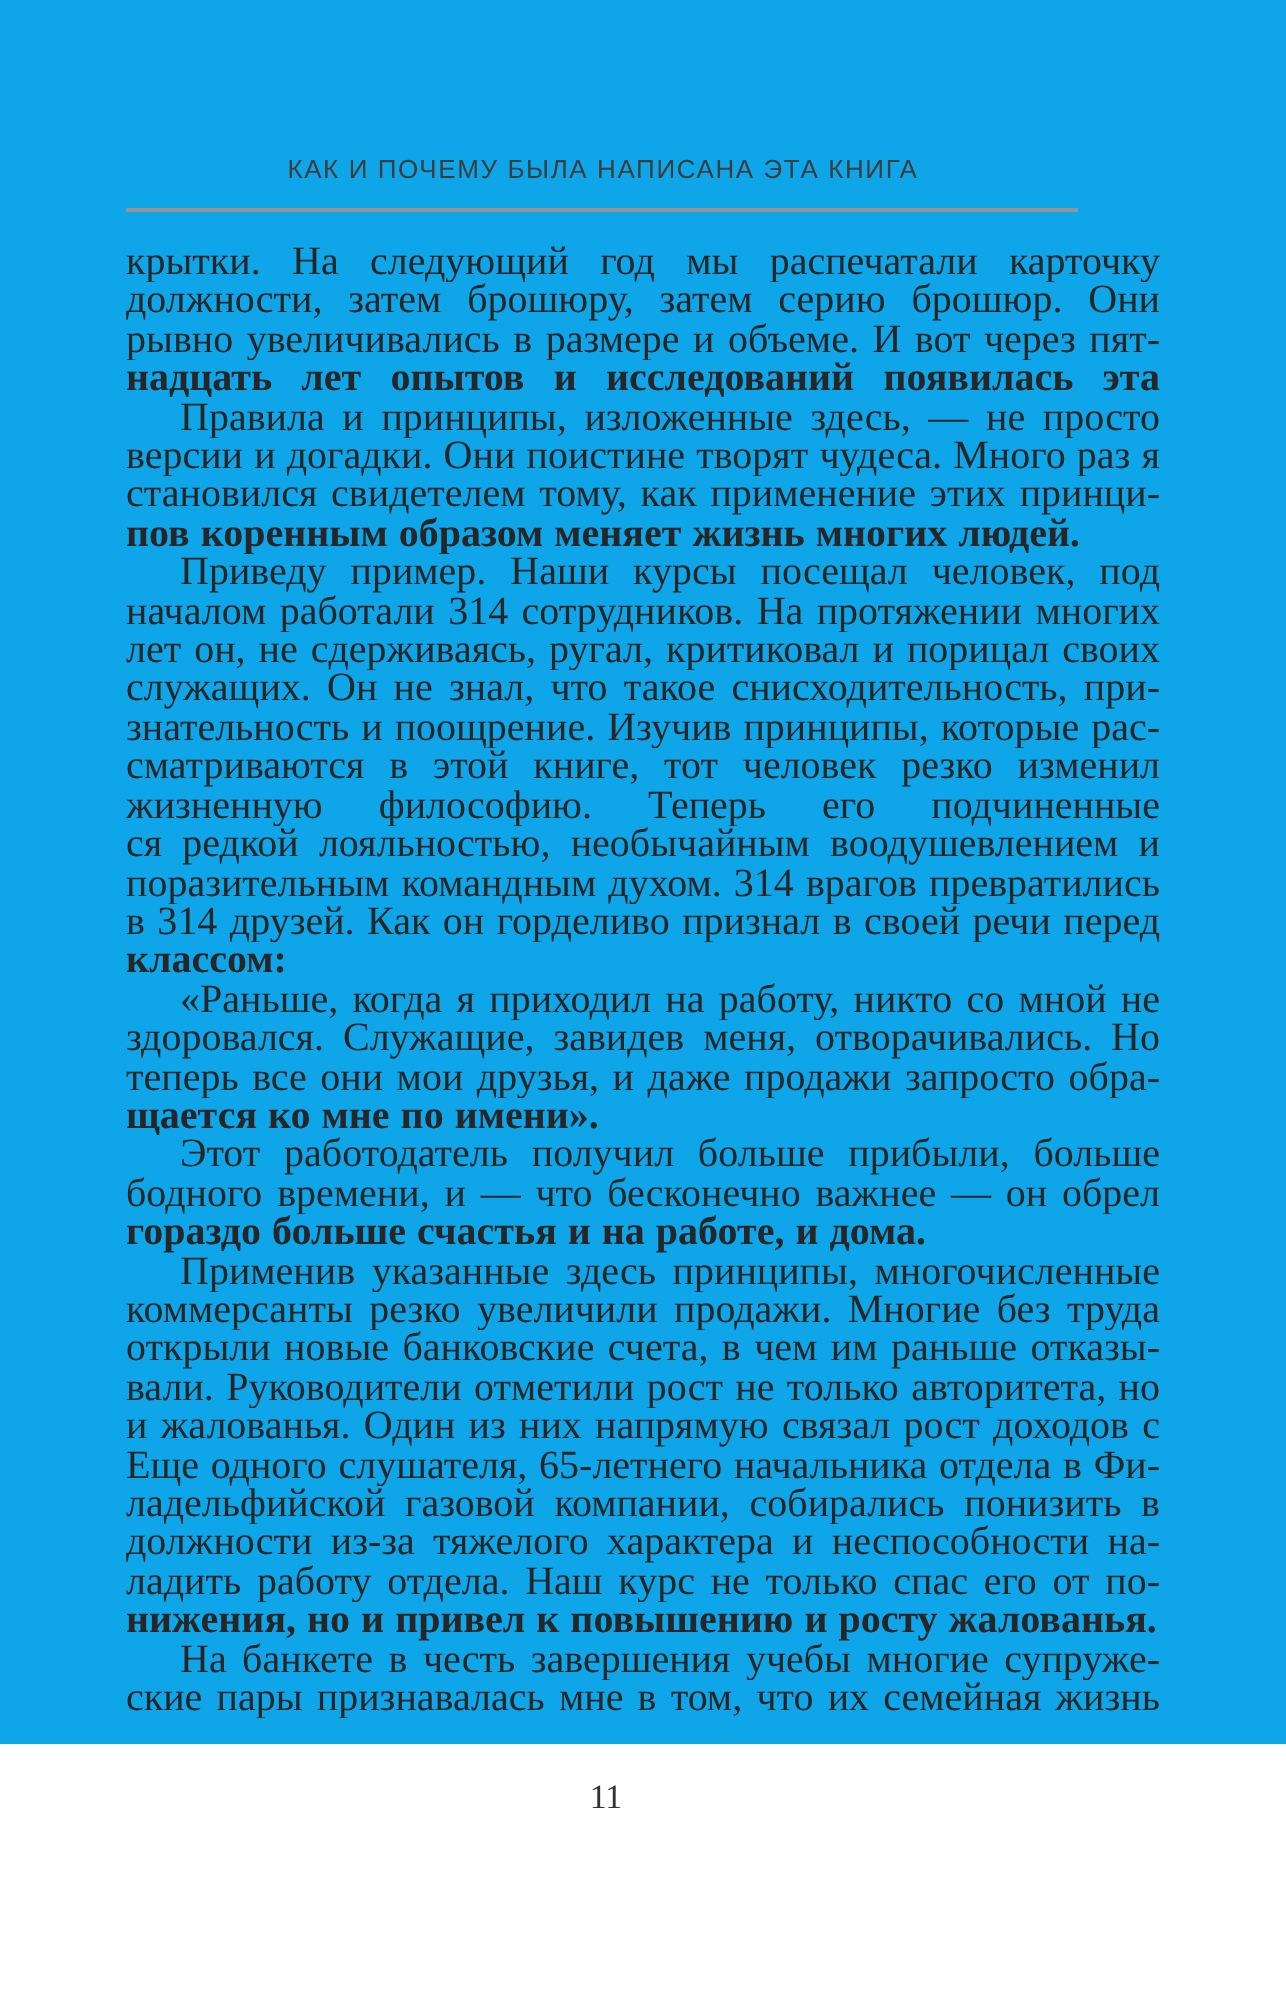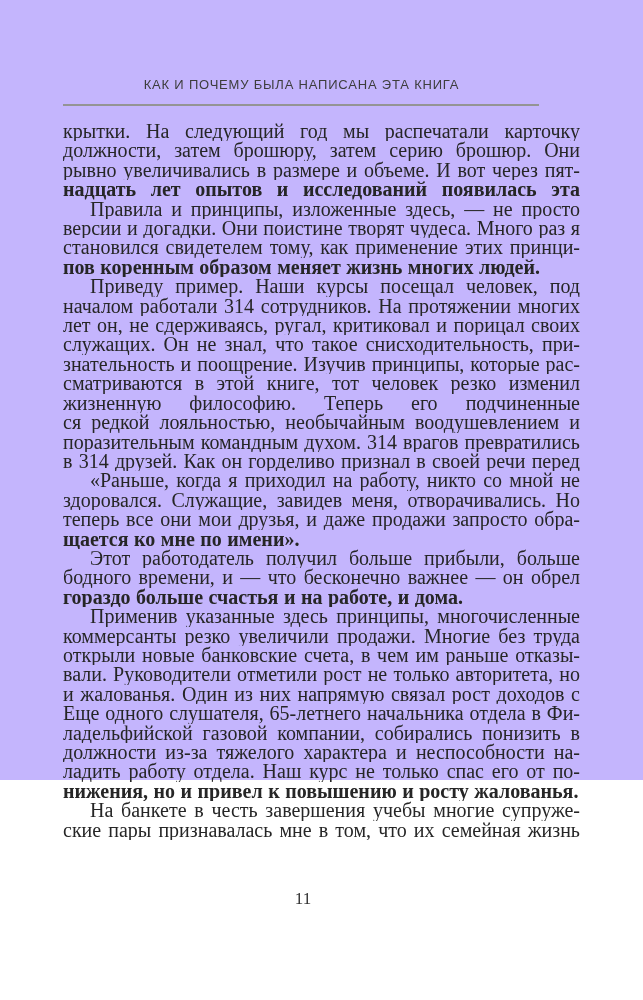--- a/index.html
+++ b/index.html
@@ -8,22 +8,22 @@
   }
   body {
     width: 643px;
     height: 1000px;
     background: #ffffff;
     overflow: hidden;
   }
   .page {
     position: relative;
     width: 643px;
-    height: 780px;
-    background: #c4b5fd;
+    height: 872px;
+    background: #0ea5e9;
     font-family: "Liberation Serif", serif;
     color: #262626;
   }
   .running-head {
     position: absolute;
     top: 77px;
     left: 63px;
     width: 477px;
     text-align: center;
     font-family: "Liberation Sans", sans-serif;
@@ -102,20 +102,21 @@
         <div class="line">Приведу пример. Наши курсы посещал человек, под чьим</div>
         <div class="line">началом работали 314 сотрудников. На протяжении многих</div>
         <div class="line">лет он, не сдерживаясь, ругал, критиковал и порицал своих</div>
         <div class="line">служащих. Он не знал, что такое снисходительность, при-</div>
         <div class="line">знательность и поощрение. Изучив принципы, которые рас-</div>
         <div class="line">сматриваются в этой книге, тот человек резко изменил свою</div>
         <div class="line">жизненную философию. Теперь его подчиненные отличают-</div>
         <div class="line">ся редкой лояльностью, необычайным воодушевлением и</div>
         <div class="line">поразительным командным духом. 314 врагов превратились</div>
         <div class="line">в 314 друзей. Как он горделиво признал в своей речи перед</div>
+        <div class="line line-last">классом:</div>
       </div>
       <div class="para para-indent">
         <div class="line">«Раньше, когда я приходил на работу, никто со мной не</div>
         <div class="line">здоровался. Служащие, завидев меня, отворачивались. Но</div>
         <div class="line">теперь все они мои друзья, и даже продажи запросто обра-</div>
         <div class="line line-last">щается ко мне по имени».</div>
       </div>
       <div class="para para-indent">
         <div class="line">Этот работодатель получил больше прибыли, больше сво-</div>
         <div class="line">бодного времени, и — что бесконечно важнее — он обрел</div>

